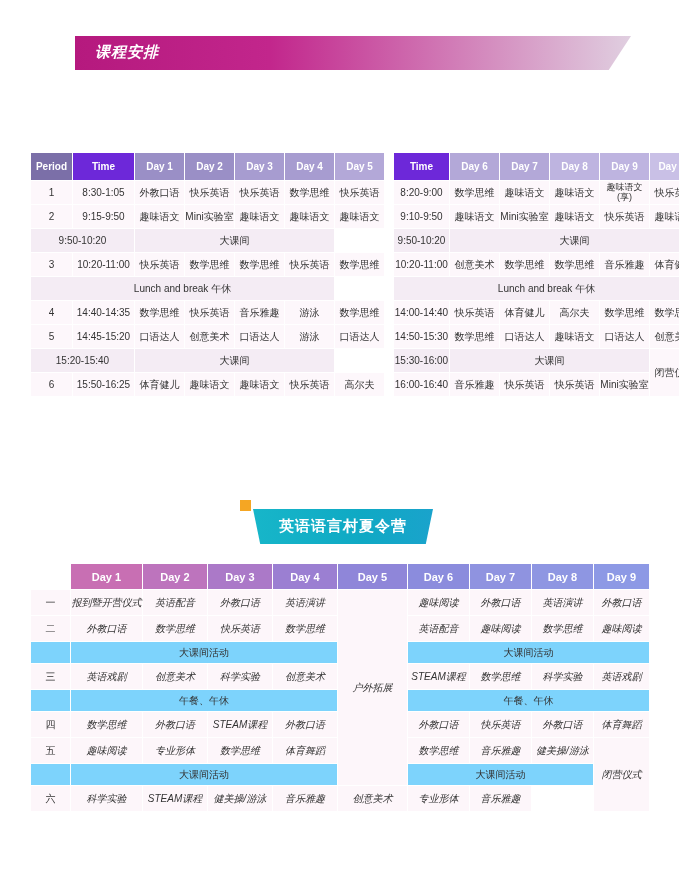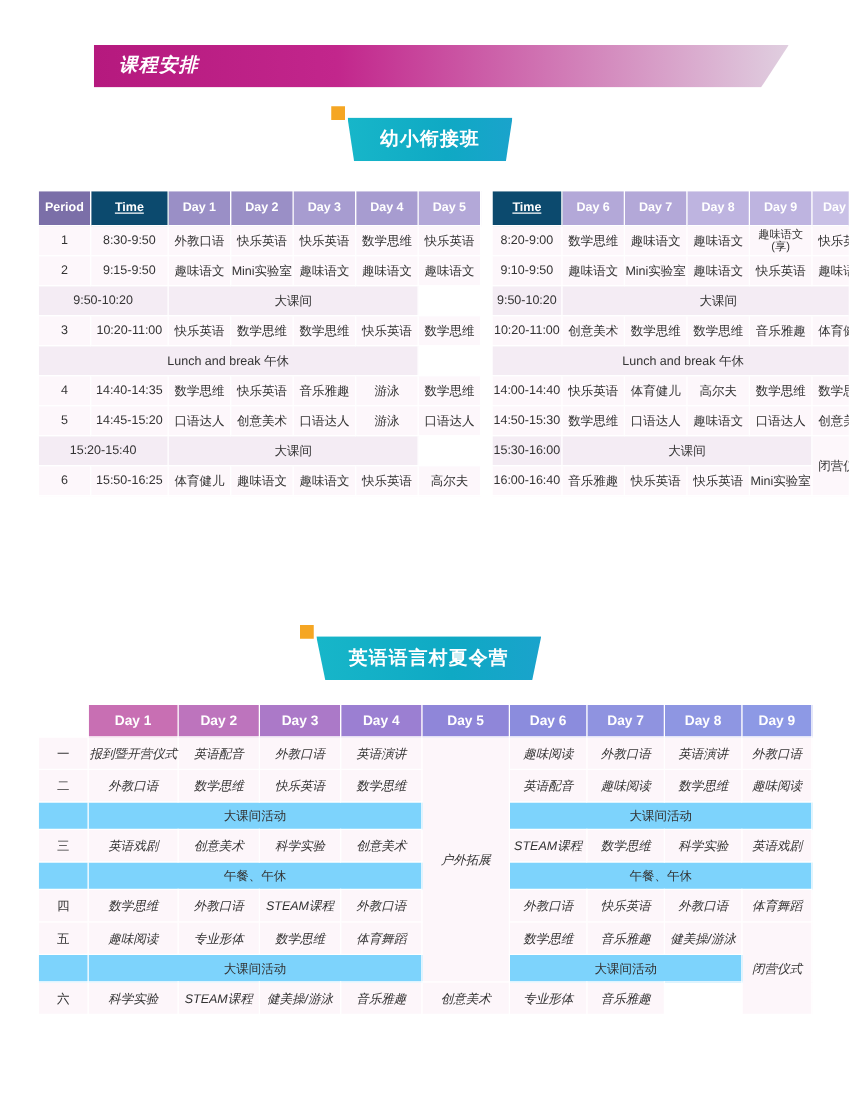--- a/index.html
+++ b/index.html
@@ -75,21 +75,21 @@
   
   .sched1 { position: absolute; left: 30px; top: 152px; }
   .sched1 table { width: 619px; }
   .sched1 .hdr td {
     color: #ffffff;
     font-weight: bold;
     font-size: 10px;
     height: 28px;
   }
   .sched1 .hdr .h-dark { background: #7b6fa8; }
-  .sched1 .hdr .h-a { background: #0c4a6e; text-decoration: underline; }
+  .sched1 .hdr .h-a { background: #6d28d9; }
   .sched1 .hdr .h-b { background: #9a8fc6; }
   .sched1 .hdr .h-c { background: #a79cd0; }
   .sched1 .hdr .h-d { background: #b3a8d8; }
   .sched1 .hdr .h-e { background: #beb4e0; }
   .sched1 .hdr .h-f { background: #c9c0e6; }
   .sched1 td.cell { background: #fdf7fb; }
   .sched1 td.break { background: #f4ecf4; }
   .sched1 td.empty { background: #ffffff; border-color: #ffffff; }
   .sched1 td.gap { background: #ffffff; border-left: none; border-right: none; border-top: none; border-bottom: none; width: 8px; }
   .two-line { line-height: 1.15; }
@@ -142,24 +142,20 @@
 </head>
 <body>
 
 <div class="page">
 
   <div class="banner-wrap">
     <div class="banner"></div>
     <div class="banner-title">课程安排</div>
   </div>
 
-  <div class="pill-group" style="left:265px; top:85px; width:180px; height:40px;">
-    <div class="pill-square" style="left:0px; top:0px;"></div>
-    <div class="pill" style="left:13px; top:9px;">幼小衔接班</div>
-  </div>
 
   <div class="sched1">
     <table>
       <colgroup>
         <col style="width:42px">
           <col style="width:62px">
           <col style="width:50px">
           <col style="width:50px">
         <col style="width:50px">
           <col style="width:50px">
@@ -185,21 +181,21 @@
           <td class="h-a">Time</td>
           <td class="h-d">Day 6</td>
           <td class="h-d">Day 7</td>
           <td class="h-e">Day 8</td>
           <td class="h-e">Day 9</td>
           <td class="h-f">Day 10</td>
         </tr>
 
         <tr>
           <td class="cell">1</td>
-          <td class="cell">8:30-9:50</td>
+          <td class="cell">8:30-1:05</td>
           <td class="cell">外教口语</td>
           <td class="cell">快乐英语</td>
           <td class="cell">快乐英语</td>
           <td class="cell">数学思维</td>
           <td class="cell">快乐英语</td>
           <td class="gap"></td>
           <td class="cell">8:20-9:00</td>
           <td class="cell">数学思维</td>
           <td class="cell">趣味语文</td>
           <td class="cell">趣味语文</td>

